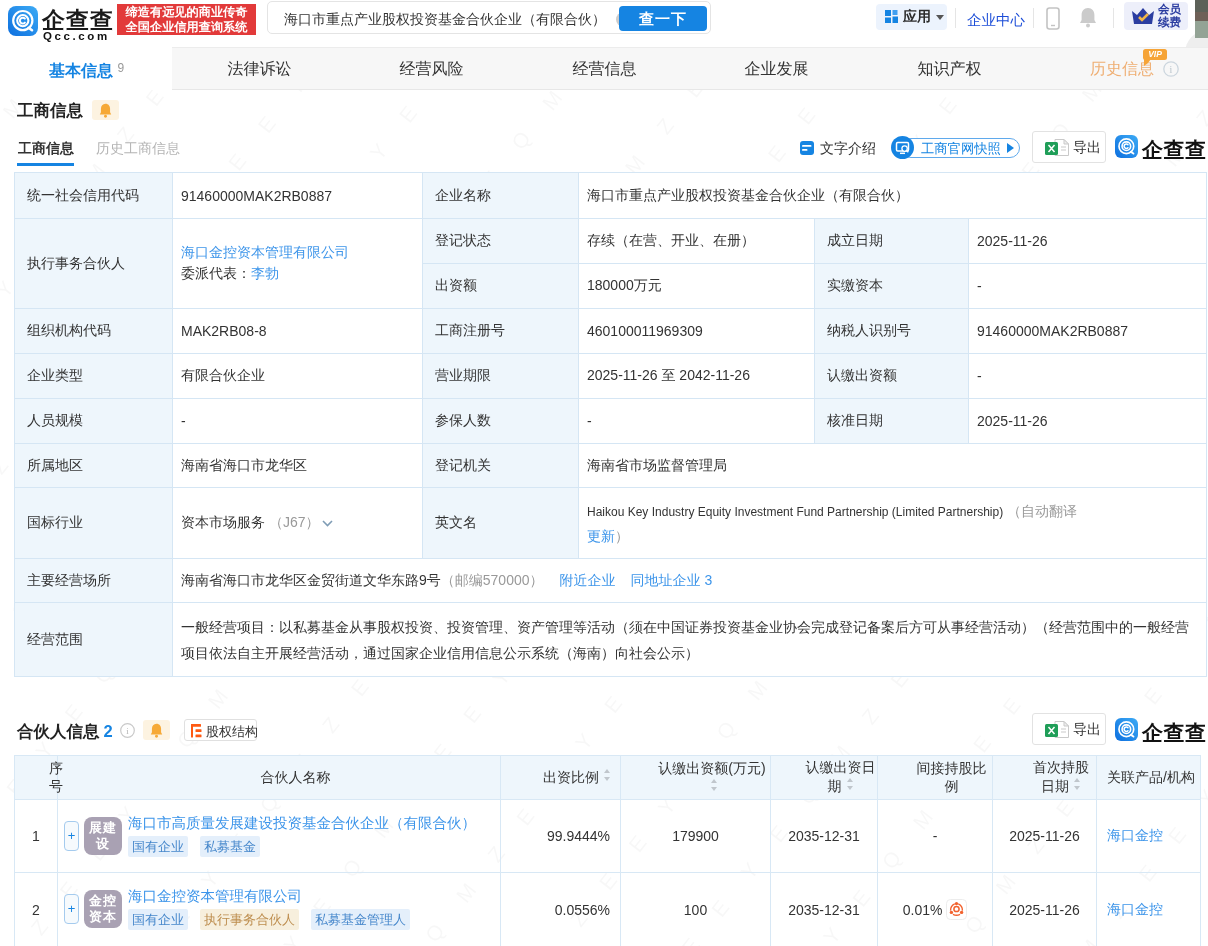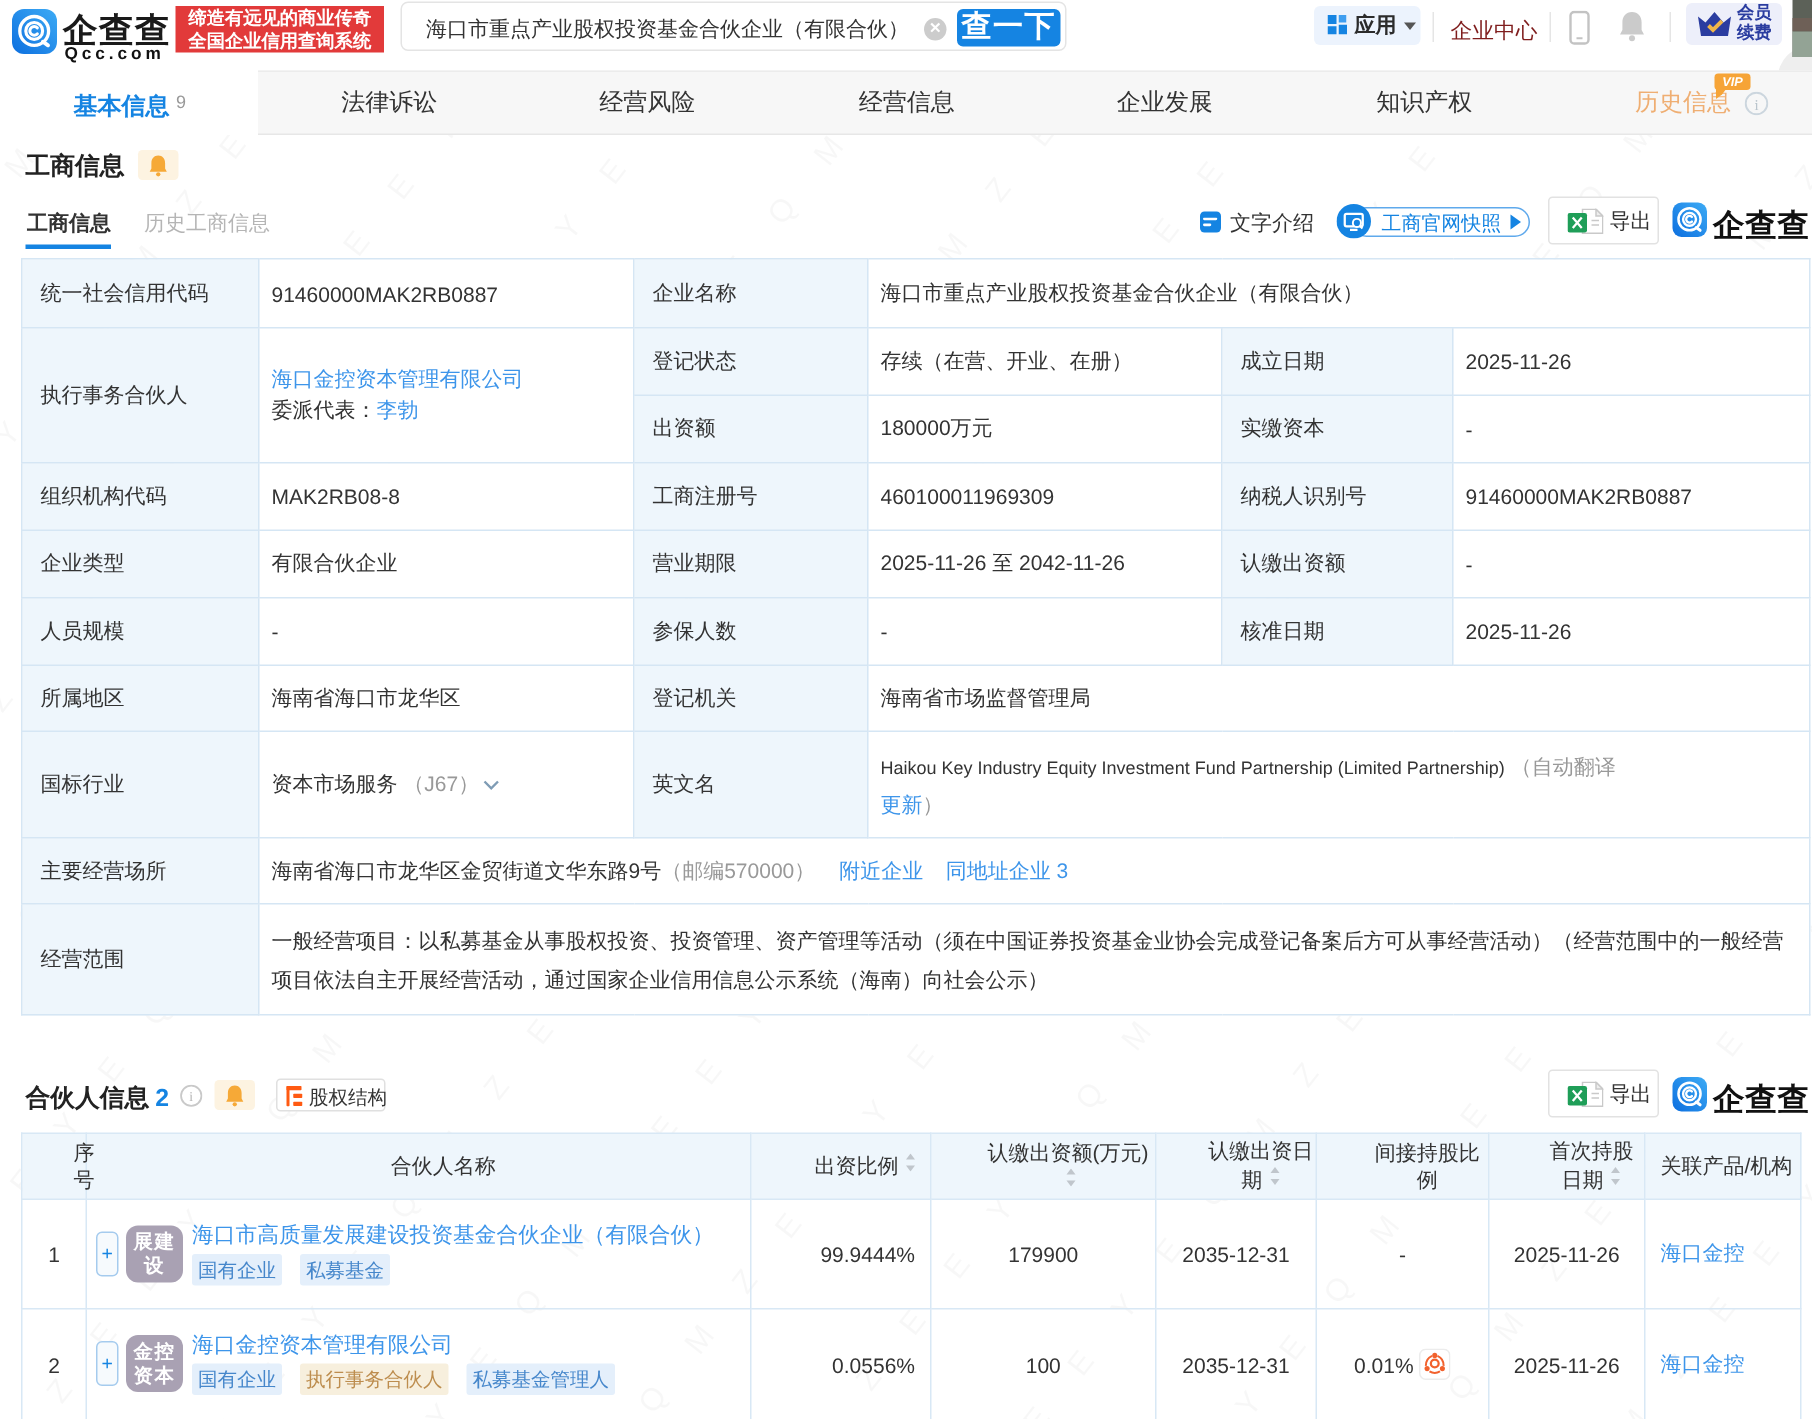--- a/index.html
+++ b/index.html
@@ -17,28 +17,28 @@
   background:linear-gradient(225deg,#3dabf5,#0d6fdf);}
 .qring{position:absolute;left:0;top:0;width:100%;height:100%;}
 #qcc-name{position:absolute;left:42px;top:5px;width:75px;height:24px;font-size:23px;font-weight:700;color:#1a1a1a;letter-spacing:1px;}
 #qcc-dom{position:absolute;left:43px;top:30px;font-size:11.5px;font-weight:700;color:#111;letter-spacing:2.6px;}
 #slogan{position:absolute;left:117px;top:4px;width:139px;height:31px;background:#e23a3a;color:#fff;
   font-size:12.2px;font-weight:700;line-height:15px;text-align:center;padding-top:1px;}
 #sbox{position:absolute;left:267px;top:1px;width:444px;height:33px;border:1px solid #e4e4e4;border-radius:5px;background:#fff;}
 #stext{position:absolute;left:16px;top:9px;font-size:14px;color:#333;}
 #sclear{position:absolute;left:348px;top:10px;width:15px;height:15px;border-radius:50%;background:#ccc;color:#fff;
   font-size:10px;line-height:15px;text-align:center;font-weight:700;}
-#sbtn{position:absolute;right:3px;top:4px;width:69px;height:25px;background:#1584e2;border-radius:4px;
-  color:#fff;font-size:20px;font-weight:700;text-align:center;line-height:25px;letter-spacing:1px;}
+#sbtn{position:absolute;right:3px;top:4px;width:88px;height:25px;background:#1584e2;border-radius:4px;
+  color:#fff;font-size:15px;font-weight:700;text-align:center;line-height:25px;letter-spacing:1px;}
 #appbtn{position:absolute;left:876px;top:4px;width:71px;height:26px;background:#ecf3fd;border-radius:4px;}
 #appbtn .grid{position:absolute;left:9px;top:6px;width:13px;height:13px;}
 #appbtn .txt{position:absolute;left:27px;top:4px;font-size:14px;color:#2b2b2b;font-weight:700;}
 #appbtn .car{position:absolute;left:60px;top:11px;width:0;height:0;border:4px solid transparent;border-top:5px solid #555;}
 .vdiv{position:absolute;top:8px;width:1px;height:20px;background:#e5e5e5;}
-#qiye{position:absolute;left:967px;top:11px;font-size:14.5px;color:#7f1d1d;}
+#qiye{position:absolute;left:967px;top:11px;font-size:14.5px;color:#1d4ed8;}
 #vipbox{position:absolute;left:1124px;top:2px;width:64px;height:28px;background:#edeffa;border-radius:4px;}
 #vipbox .t{position:absolute;left:34px;top:1px;font-size:11.5px;line-height:13px;font-weight:700;color:#2b3da0;}
 #artifact{position:absolute;left:1195px;top:0;width:13px;height:38px;background:#5c6158;}
 #artifact .b1{position:absolute;left:0;top:12px;width:13px;height:9px;background:#6e6057;}
 #artifact .b2{position:absolute;left:0;top:21px;width:13px;height:17px;background:#93a395;}
 #fabcircle{position:absolute;left:1185px;top:30px;width:46px;height:46px;border-radius:50%;background:#eeeeee;}
 
 #nav{position:absolute;left:0;top:47px;width:1208px;height:43px;background:#fff;}
 #nav .rest{position:absolute;left:172px;top:0;width:1036px;height:43px;background:#f7f7f7;
   border-top:1px solid #ececec;border-bottom:1px solid #e7e7e7;}

